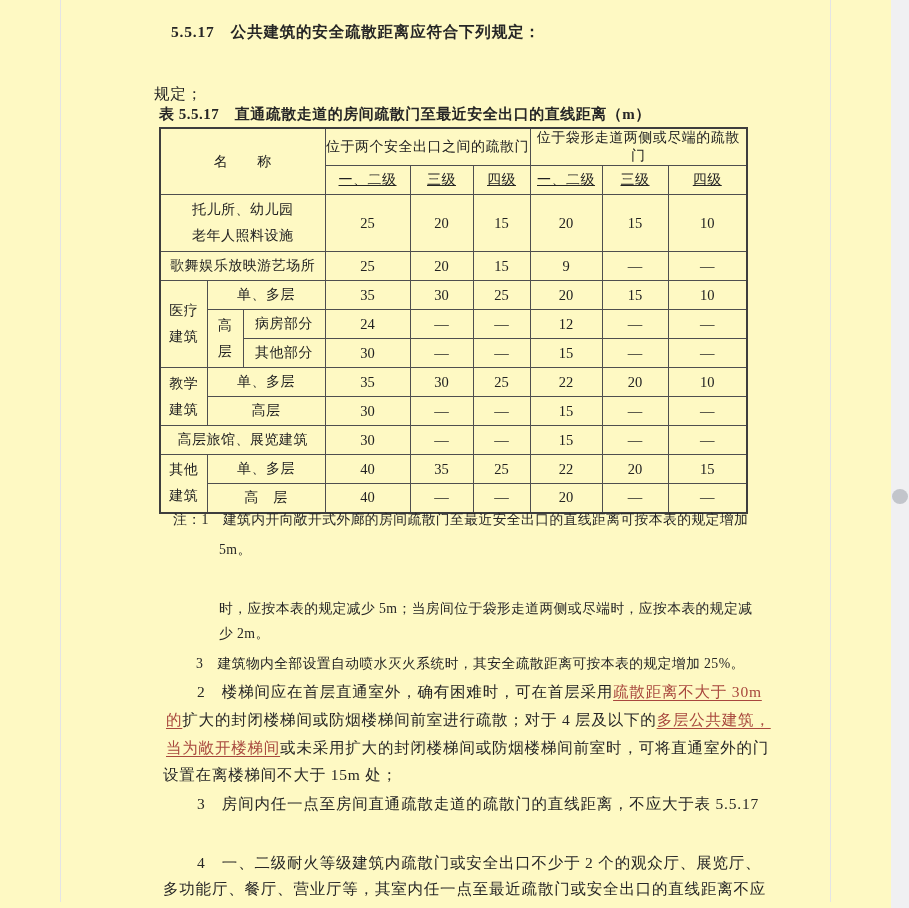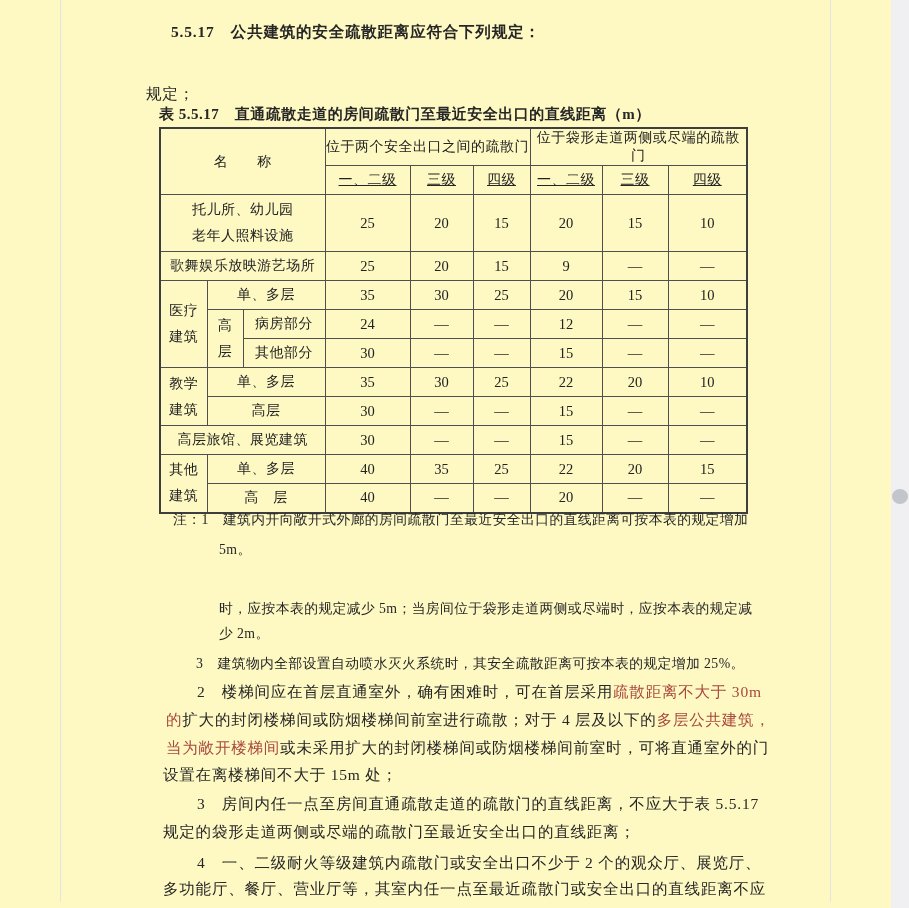--- a/index.html
+++ b/index.html
@@ -30,21 +30,21 @@
   }
   .heading { font-weight:700; }
   .caption {
     position:absolute; left:159px; width:587px; 
     font-size:15px; font-weight:700; letter-spacing:0.5px; white-space:nowrap;
     height:22px; line-height:22px;
   }
   .note {
     font-size:13.8px; letter-spacing:0.4px;
   }
-  .red { color:#a8473d; text-underline-offset:3px; text-decoration-thickness:1px; }
+  .red { color:#a8473d; text-decoration:underline; text-underline-offset:3px; text-decoration-thickness:1px; }
   table.dist {
     position:absolute; left:159px; top:127px; width:587px;
     border-collapse:collapse; table-layout:fixed;
     border:2px solid #3e3e3e;
   }
   table.dist td {
     border:1px solid #4f4f4f; text-align:center; vertical-align:middle;
     font-size:14px; letter-spacing:0.5px; padding:0; color:#222;
   }
   table.dist td.num { font-size:14.5px; letter-spacing:0; }
@@ -57,21 +57,21 @@
 <body>
 
 <div class="page">
 
   <div class="edge-line edge-left"></div>
   <div class="edge-line edge-right"></div>
   <div class="scroll-strip"></div>
   <div class="scroll-dot"></div>
 
   <div class="line heading" style="top:21px;left:171px">5.5.17　公共建筑的安全疏散距离应符合下列规定：</div>
-  <div class="line" style="top:83px;left:146px">规定；</div>
+  <div class="line" style="top:83px;left:154px">规定；</div>
 
   <div class="caption" style="top:103px">表 5.5.17　直通疏散走道的房间疏散门至最近安全出口的直线距离（m）</div>
 
   <table class="dist">
     <colgroup>
       <col style="width:47px">
         <col style="width:36px">
         <col style="width:82px">
       <col style="width:85px">
         <col style="width:63px">
@@ -201,18 +201,17 @@
   <div class="line note" style="top:598px;left:219px">时，应按本表的规定减少 5m；当房间位于袋形走道两侧或尽端时，应按本表的规定减</div>
   <div class="line note" style="top:623px;left:219px">少 2m。</div>
   <div class="line note" style="top:653px;left:196px">3　建筑物内全部设置自动喷水灭火系统时，其安全疏散距离可按本表的规定增加 25%。</div>
 
   <div class="line" style="top:681px;left:197px"><span>2　楼梯间应在首层直通室外，确有困难时，可在首层采用</span><span class="red" style="color: rgb(168, 71, 61);">疏散距离不大于 30m</span></div>
   <div class="line" style="top:709px;left:166px"><span class="red" style="color: rgb(168, 71, 61);">的</span><span>扩大的封闭楼梯间或防烟楼梯间前室进行疏散；对于 4 层及以下的</span><span class="red" style="color: rgb(168, 71, 61);">多层公共建筑，</span></div>
   <div class="line" style="top:737px;left:166px"><span class="red" style="color: rgb(168, 71, 61);">当为敞开楼梯间</span><span>或未采用扩大的封闭楼梯间或防烟楼梯间前室时，可将直通室外的门</span></div>
   <div class="line" style="top:764px;left:163px">设置在离楼梯间不大于 15m 处；</div>
 
   <div class="line" style="top:793px;left:197px">3　房间内任一点至房间直通疏散走道的疏散门的直线距离，不应大于表 5.5.17</div>
-  <div class="line" style="top:821px;left:163px">规定的袋形走道两侧或尽端的疏散门至最近安全出口的直线距离；</div>
 
   <div class="line" style="top:852px;left:197px">4　一、二级耐火等级建筑内疏散门或安全出口不少于 2 个的观众厅、展览厅、</div>
   <div class="line" style="top:878px;left:163px">多功能厅、餐厅、营业厅等，其室内任一点至最近疏散门或安全出口的直线距离不应</div>
 
 </div>
 
 </body></html>

